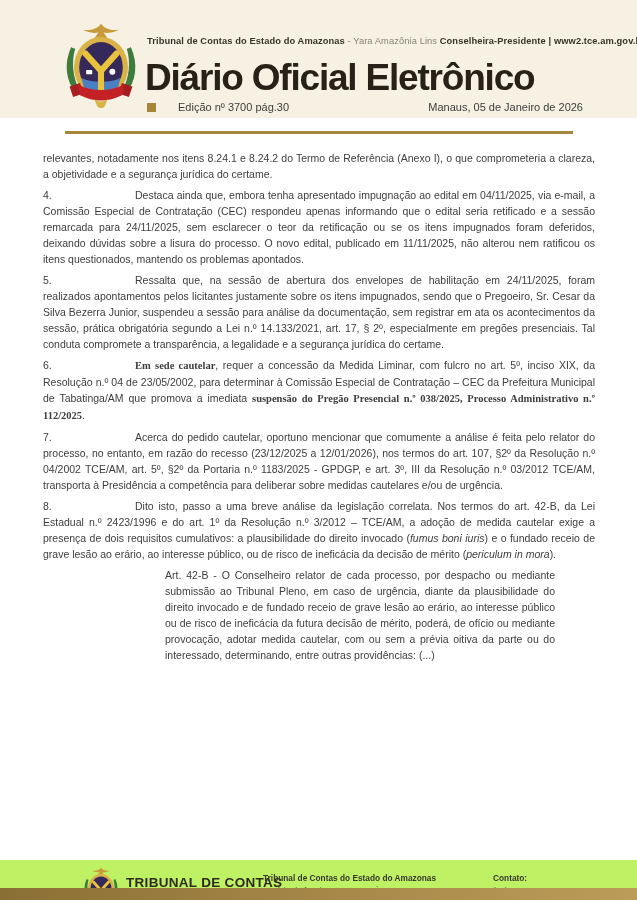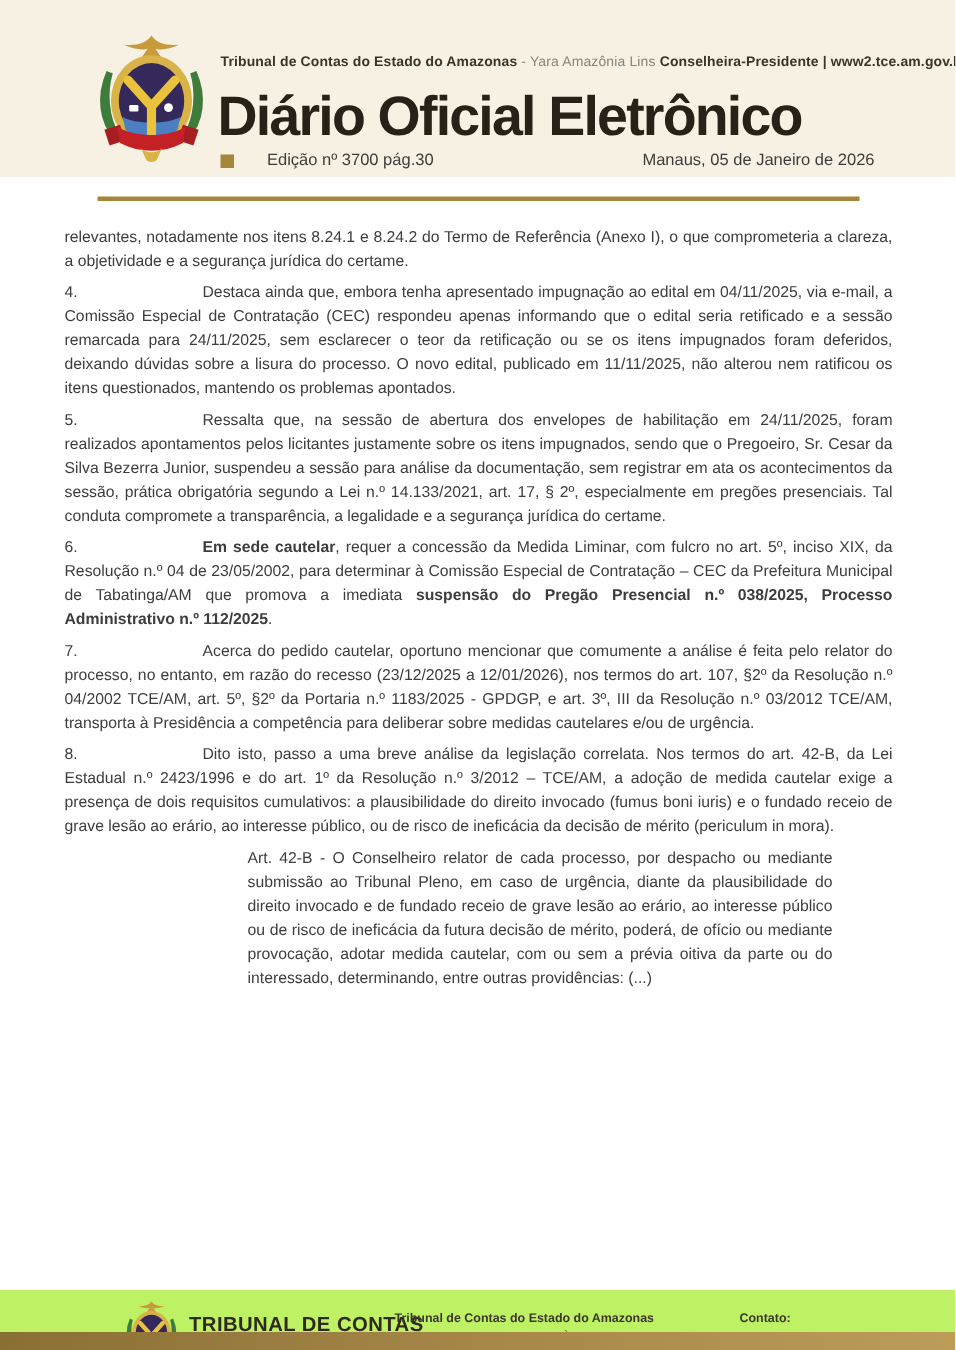--- a/index.html
+++ b/index.html
@@ -19,22 +19,22 @@
   .edition{display:flex;align-items:center;gap:22px;}
   .sq{display:inline-block;width:9px;height:9px;background:#a6863b;}
 
   .gold-rule{position:absolute;top:131px;left:65px;width:508px;height:3px;background:#a6863b;}
 
   
   .doc-body{position:absolute;top:150px;left:43px;width:552px;font-size:10.5px;
             line-height:16px;text-align:justify;color:#3d3d3d;}
   .para{margin:0 0 5px 0;}
   .para .num{display:inline-block;width:92px;}
-  .para .b{font-weight:bold;}
-  .para .i{}
+  .para .b{font-weight:bold;font-family:Liberation Serif, serif;}
+  .para .i{font-style:italic;}
   .para.quote{margin:4px 40px 5px 122px;text-align:justify;}
 
   
   .page-footer{position:absolute;left:0;top:860px;width:637px;height:86px;background:#bef264;}
   .crest-sm{position:absolute;left:80px;top:6px;width:42px;height:48px;}
   .foot-logo-text{position:absolute;left:126px;top:16px;}
   .foot-logo-title{font-size:13.5px;font-weight:bold;letter-spacing:.3px;color:#30291d;line-height:14px;}
   .foot-logo-sub{font-size:6.9px;font-weight:bold;letter-spacing:.8px;color:#4c4030;margin-top:2px;}
   .foot-col{position:absolute;top:12px;font-size:8.3px;line-height:13px;color:#55514a;}
   .foot-col .strong{font-weight:bold;color:#3b372e;}

